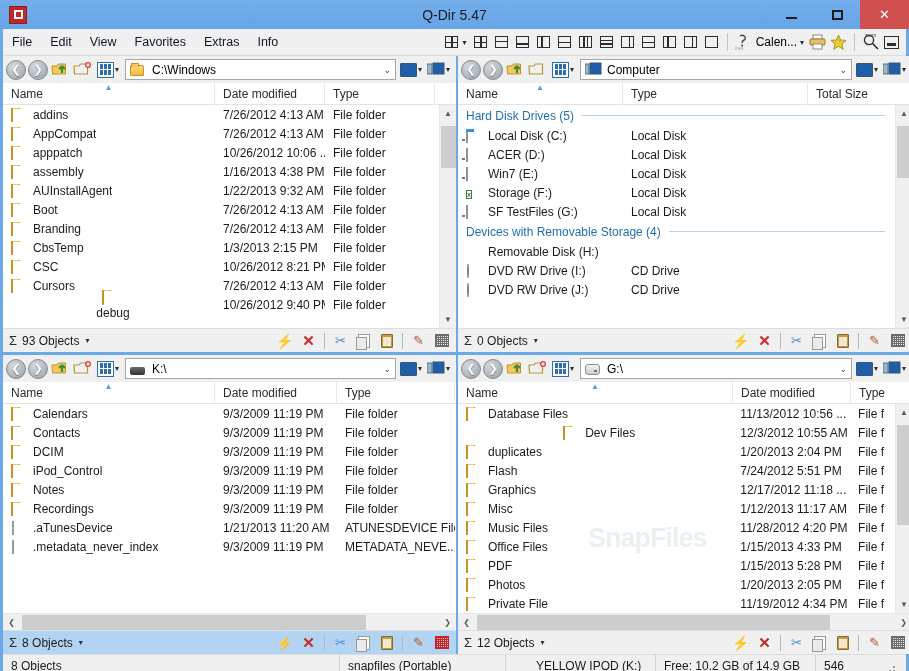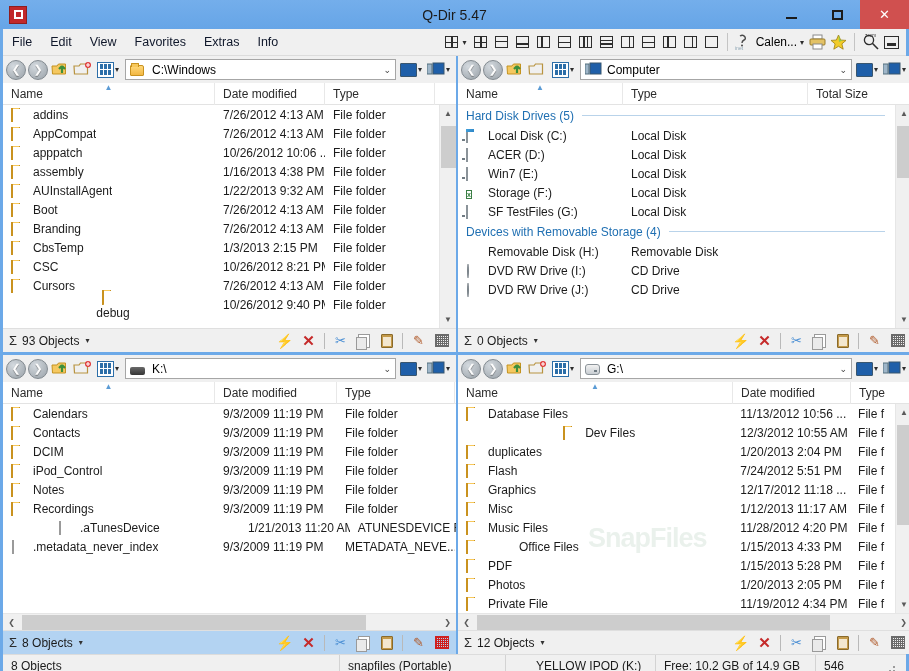--- a/index.html
+++ b/index.html
@@ -666,21 +666,20 @@
             </div>
             <div class="grouphdr">
               <span>Devices with Removable Storage (4)</span>
               <span class="gline"></span>
             </div>
             <div class="row">
               <div class="c-name" style="width: 165px;">
                 <span class="ficon"><span class="removable"></span></span>
                 <span class="lbl">Removable Disk (H:)</span>
               </div>
-              <div class="c-type" style="width: 185px;">Removable Disk</div>
               <div class="c-size" style="width: 72px;"></div>
             </div>
             <div class="row">
               <div class="c-name" style="width: 165px;">
                 <span class="ficon"><span class="cd"></span></span>
                 <span class="lbl">DVD RW Drive (I:)</span>
               </div>
               <div class="c-type" style="width: 185px;">CD Drive</div>
               <div class="c-size" style="width: 72px;"></div>
             </div>
@@ -824,21 +823,21 @@
             </div>
             <div class="row">
               <div class="c-name" style="width: 212px;">
                 <span class="ficon"><span class="folder"></span></span>
                 <span class="lbl">Recordings</span>
               </div>
               <div class="c-date" style="width: 122px;">9/3/2009 11:19 PM</div>
               <div class="c-type" style="width: 118px;">File folder</div>
             </div>
             <div class="row">
-              <div class="c-name" style="width: 212px; margin-left: 47px;">
+              <div class="c-name" style="width: 212px;">
                 <span class="ficon"><span class="doc"></span></span>
                 <span class="lbl">.aTunesDevice</span>
               </div>
               <div class="c-date" style="width: 122px;">1/21/2013 11:20 AM</div>
               <div class="c-type" style="width: 118px;">ATUNESDEVICE File</div>
             </div>
             <div class="row">
               <div class="c-name" style="width: 212px;">
                 <span class="ficon"><span class="doc"></span></span>
                 <span class="lbl">.metadata_never_index</span>
@@ -986,21 +985,21 @@
             </div>
             <div class="row">
               <div class="c-name" style="width: 275px;">
                 <span class="ficon"><span class="folder"></span></span>
                 <span class="lbl">Music Files</span>
               </div>
               <div class="c-date" style="width: 118px;">11/28/2012 4:20 PM</div>
               <div class="c-type" style="width: 45px;">File f</div>
             </div>
             <div class="row">
-              <div class="c-name" style="width: 275px; gap: 31px;">
+              <div class="c-name" style="width: 275px;">
                 <span class="ficon"><span class="folder"></span></span>
                 <span class="lbl">Office Files</span>
               </div>
               <div class="c-date" style="width: 118px;">1/15/2013 4:33 PM</div>
               <div class="c-type" style="width: 45px;">File f</div>
             </div>
             <div class="row">
               <div class="c-name" style="width: 275px;">
                 <span class="ficon"><span class="folder"></span></span>
                 <span class="lbl">PDF</span>

